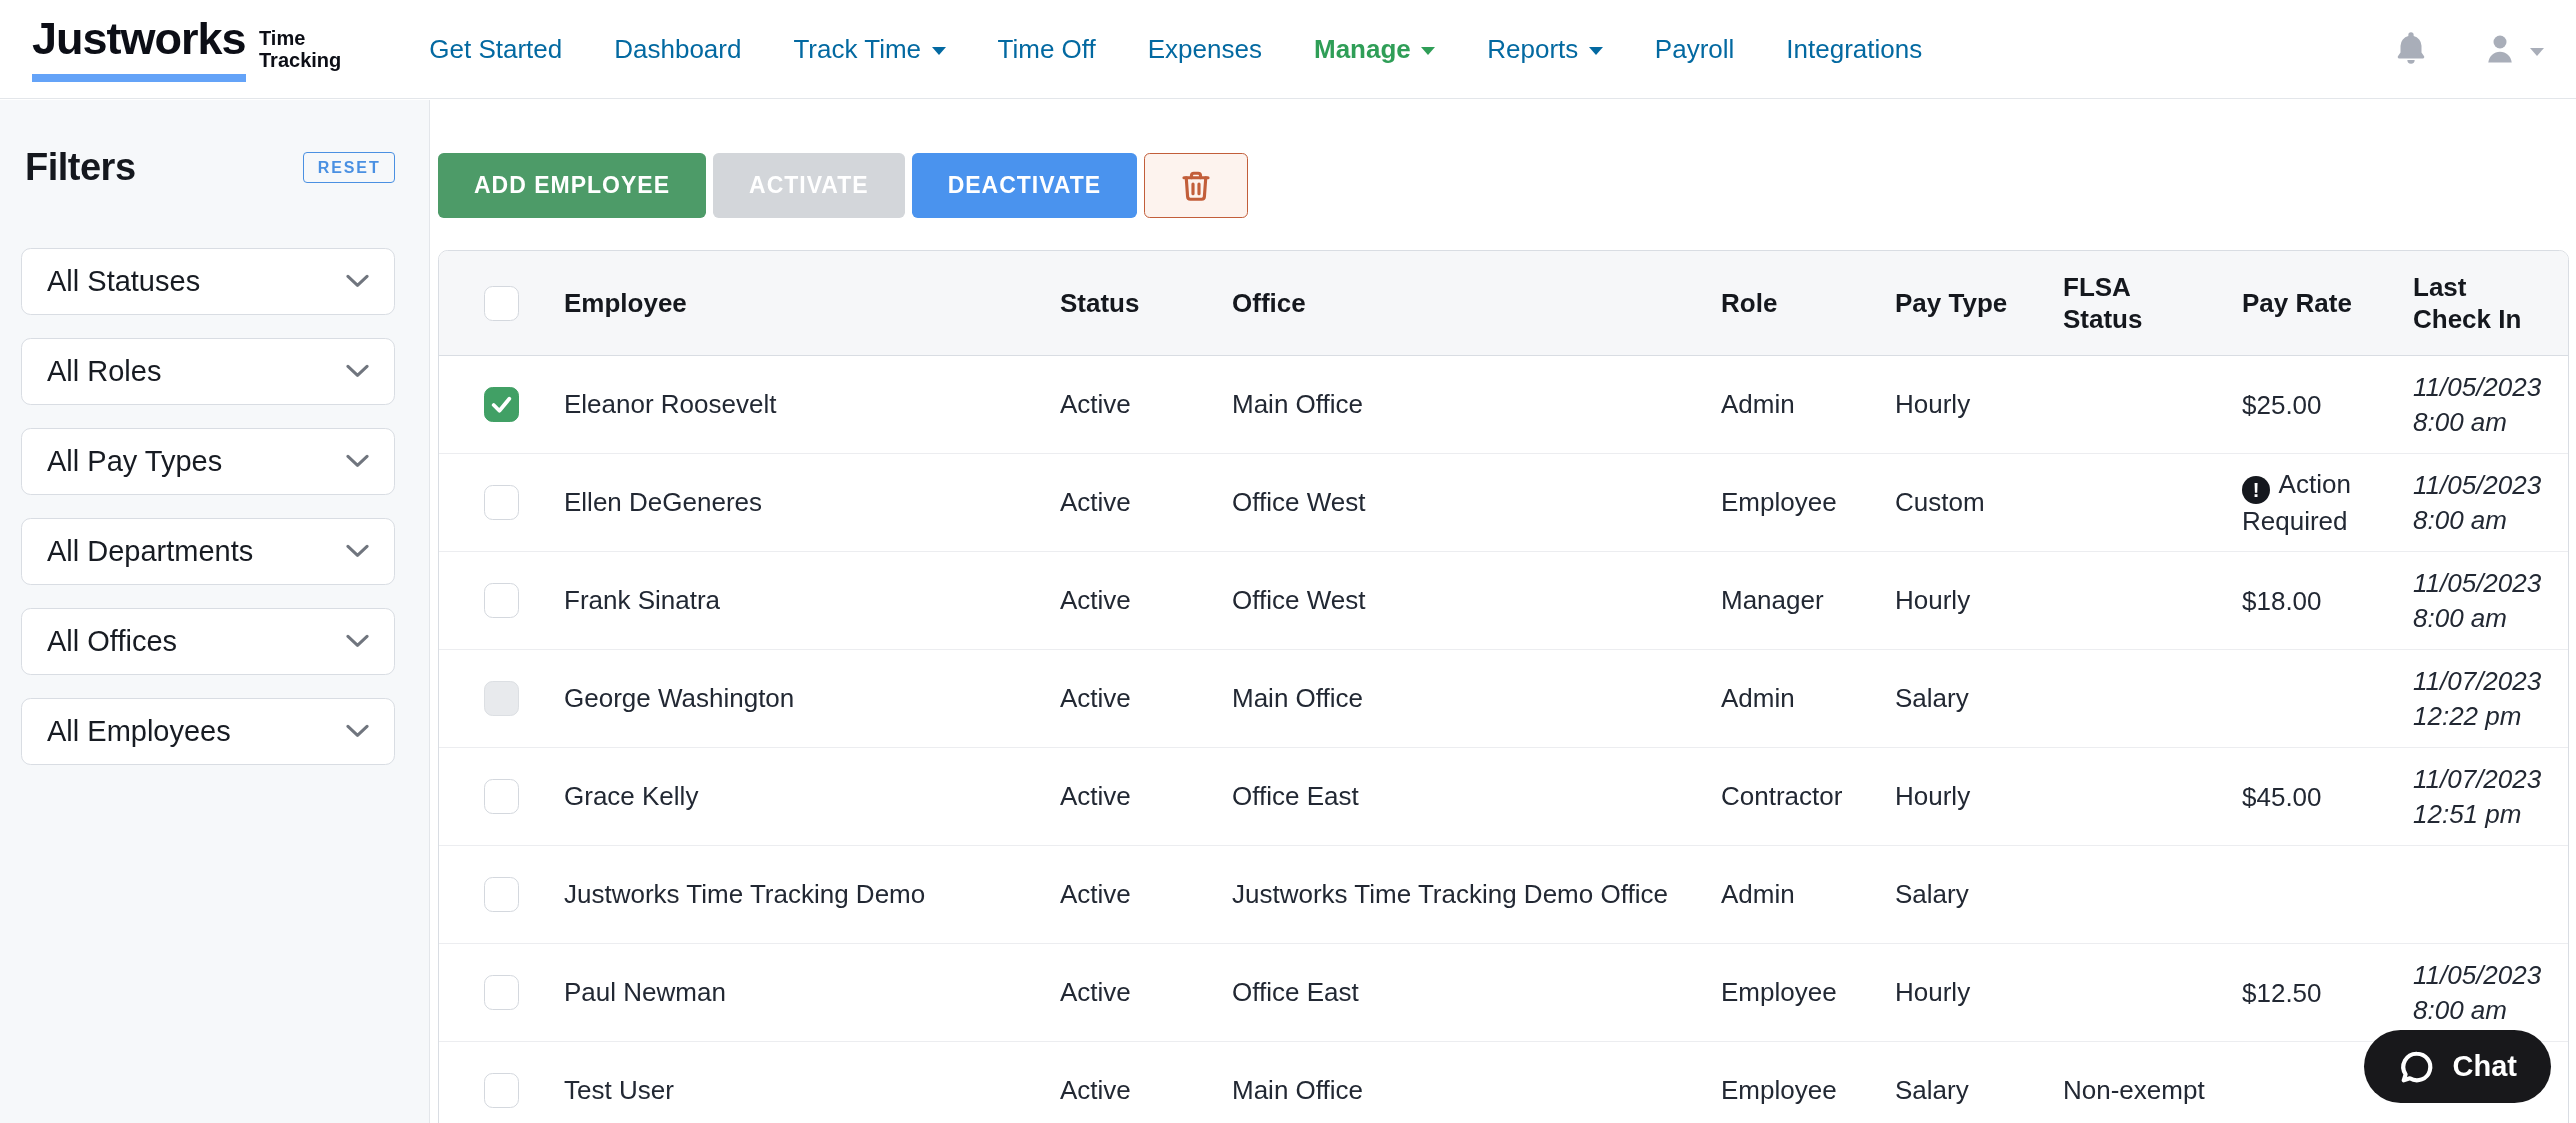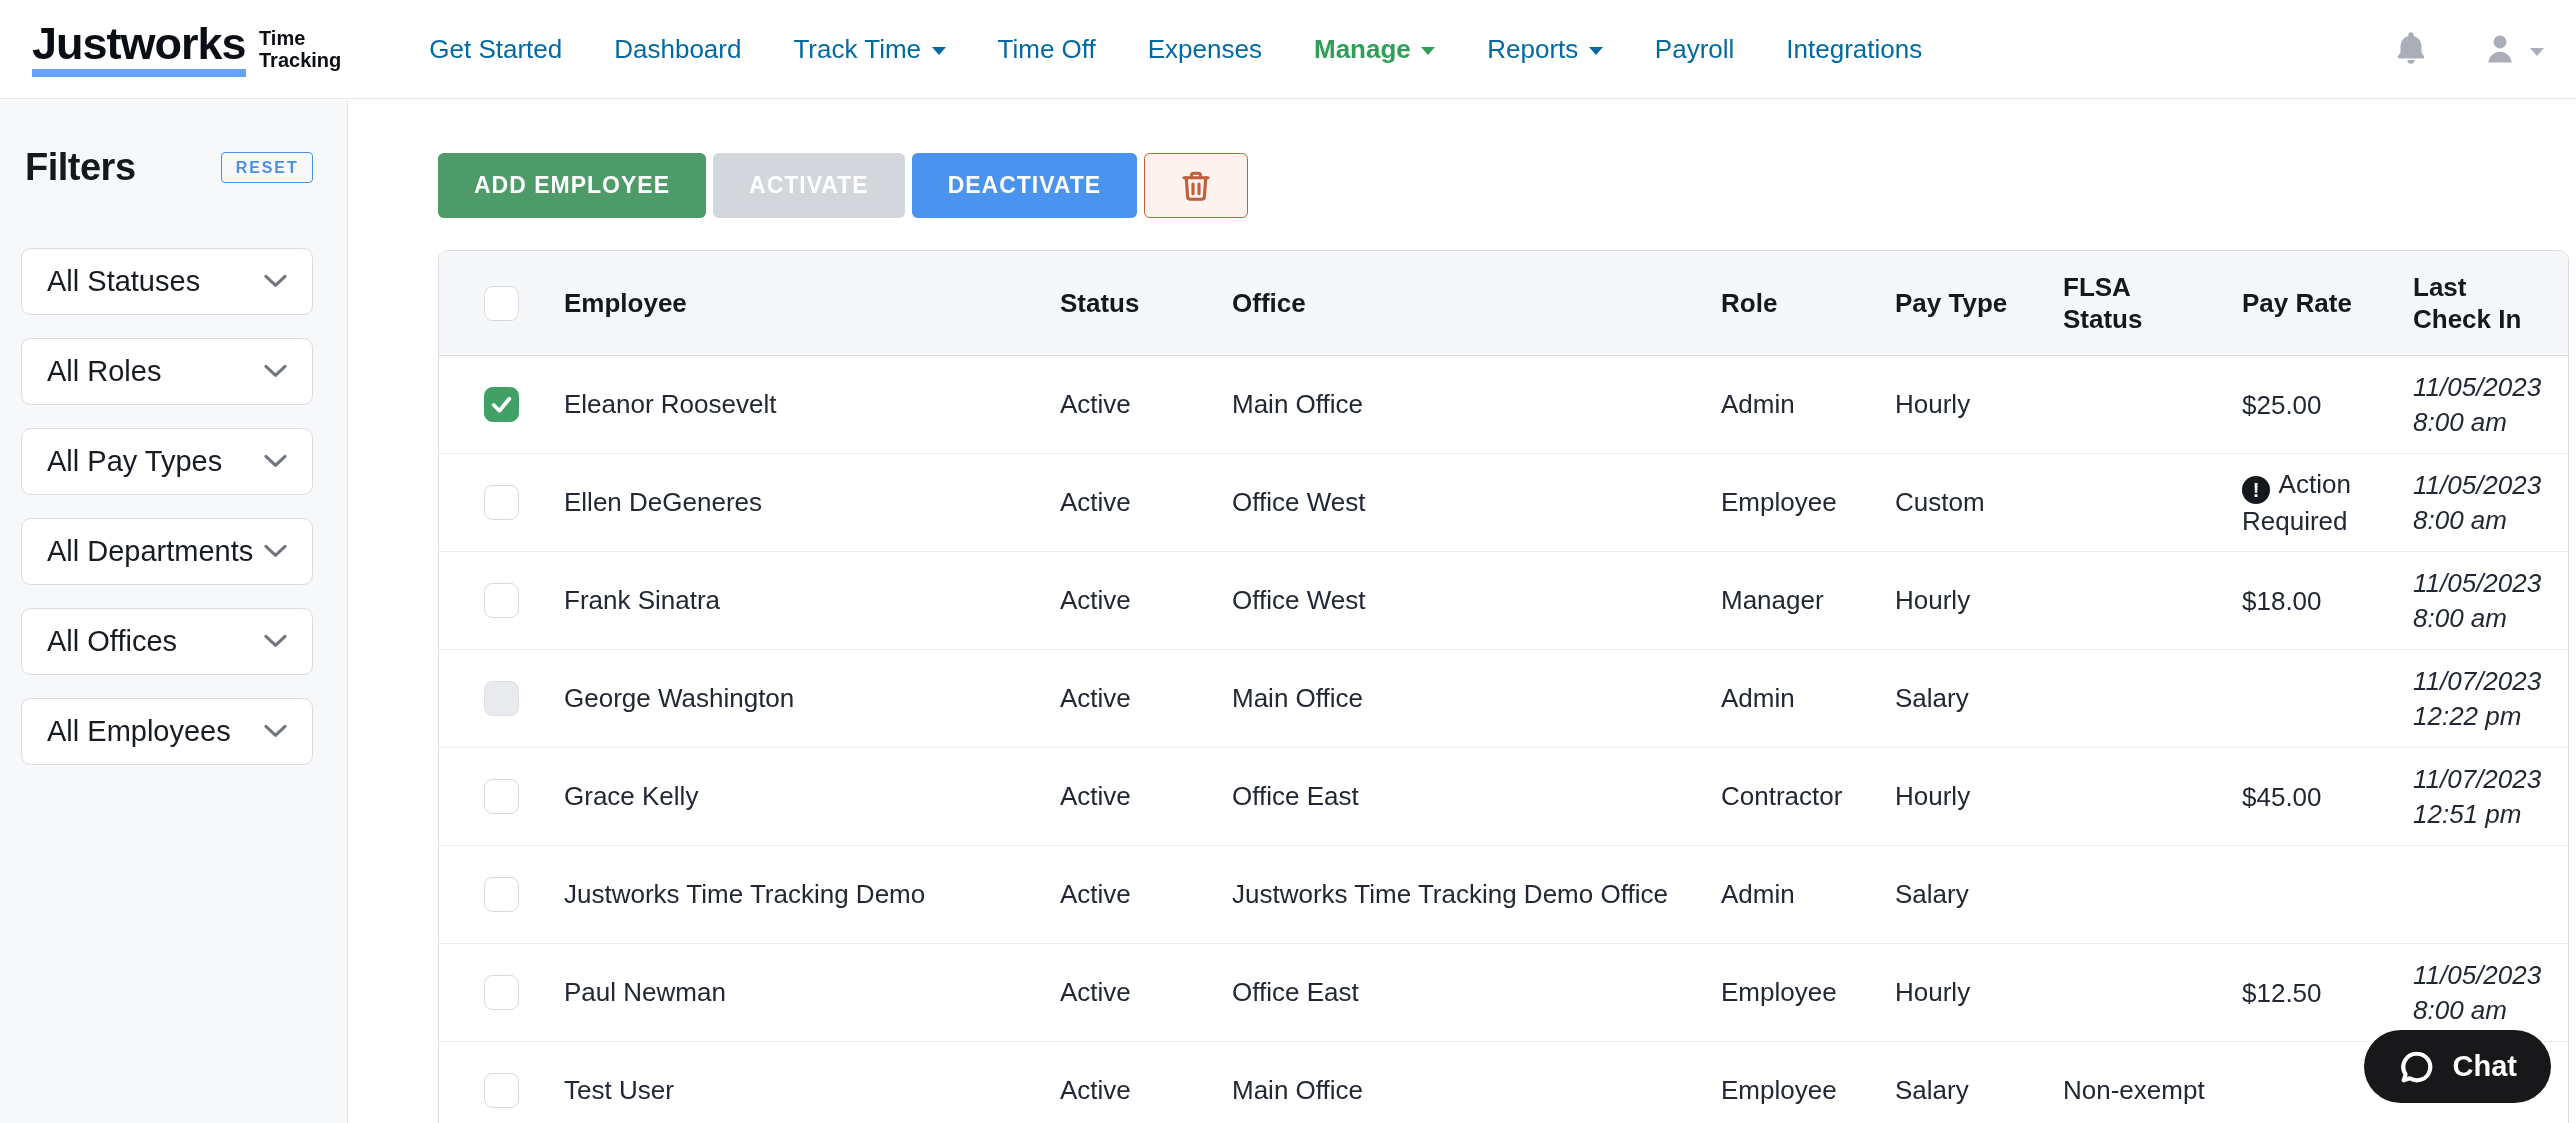--- a/index.html
+++ b/index.html
@@ -12,41 +12,41 @@
 
   
   .topbar {
     position:absolute; left:0; top:0; width:2576px; height:99px;
     background:#fff; border-bottom:1px solid #e3e6ea;
     display:flex; align-items:center; padding:0 32px;
   }
   .logo { display:flex; align-items:center; }
   .logo-word {
     font-size:45px; font-weight:800; letter-spacing:-1px; color:#0c0e16;
-    border-bottom:8.6px solid #64a3f8; padding-bottom:3px; line-height:1;
+    border-bottom:8.6px solid #64a3f8; padding-bottom:13px; line-height:1;
   }
   .logo-tag { margin-left:13.4px; font-size:20px; font-weight:700; line-height:22px; color:#0c0e16; }
   .nav { display:flex; align-items:center; margin-left:88px; gap:52px; }
   .nav-item { display:flex; align-items:center; font-size:26px; color:#0369a1; cursor:pointer; }
   .nav-item.active { color:#2f9e57; font-weight:600; }
   .caret {
     width:0; height:0; border-left:7.6px solid transparent; border-right:7.6px solid transparent;
     border-top:8.6px solid currentColor; display:inline-block; margin-left:10.5px; margin-top:3.8px;
   }
   .topbar-icons { margin-left:auto; display:flex; align-items:center; gap:50px; }
   .icon-btn { display:flex; align-items:center; color:#a9aeb9; cursor:pointer; }
   .icon-btn svg { display:block; }
   .account-caret {
     width:0; height:0; border-left:7.6px solid transparent; border-right:7.6px solid transparent;
     border-top:8.6px solid #a9aeb9; margin-left:11.5px; margin-top:5.7px;
   }
 
   
   .sidebar {
-    position:absolute; left:0; top:100px; width:348px; height:1023px;
+    position:absolute; left:0; top:100px; width:430px; height:1023px;
     background:#f6f8fa; border-right:1px solid #e3e6ea;
   }
   .filters-head {
     display:flex; align-items:center; justify-content:space-between;
     padding:46px 34px 0 25px;
   }
   .filters-title { font-size:38px; font-weight:800; color:#15181e; letter-spacing:-0.5px; }
   .reset-btn {
     font-size:16px; font-weight:700; letter-spacing:1.9px; color:#4a90e2;
     border:1.9px solid #4a90e2; border-radius:4px; background:transparent;

